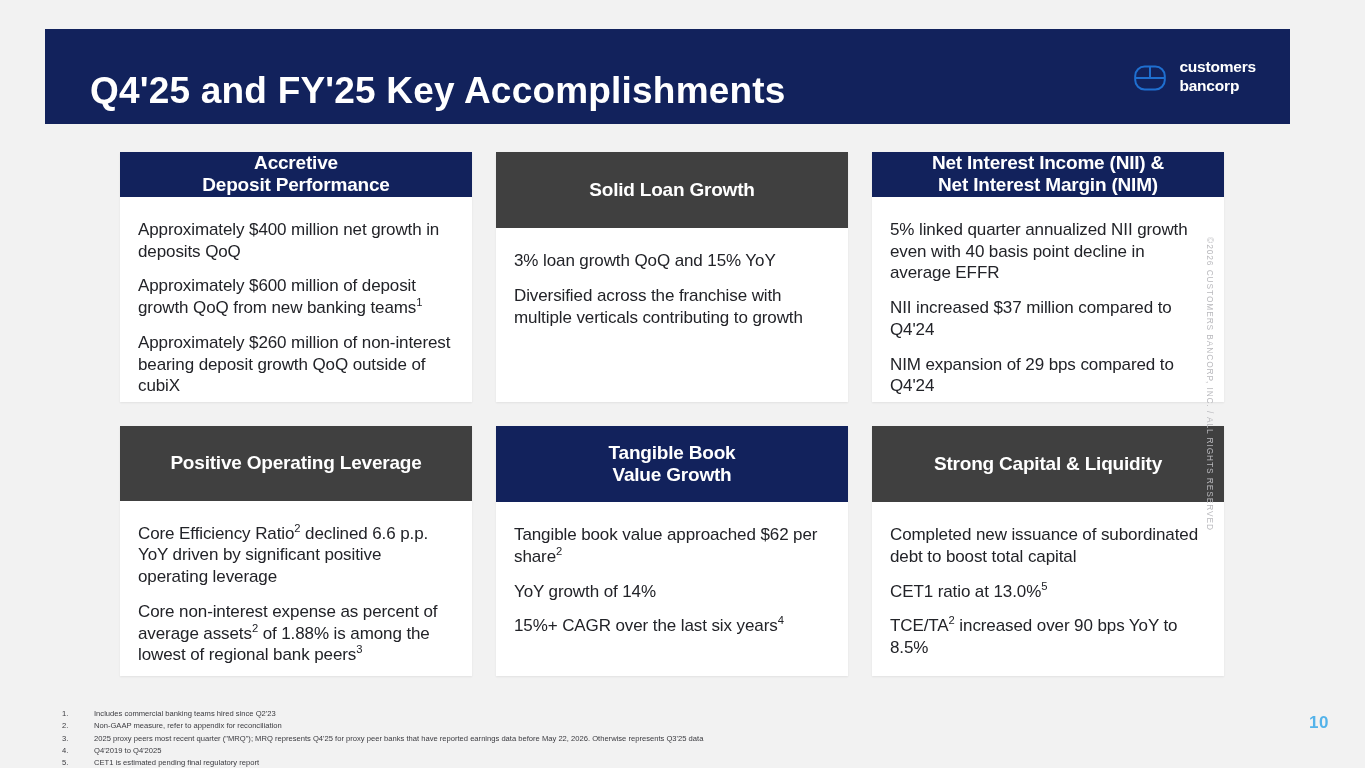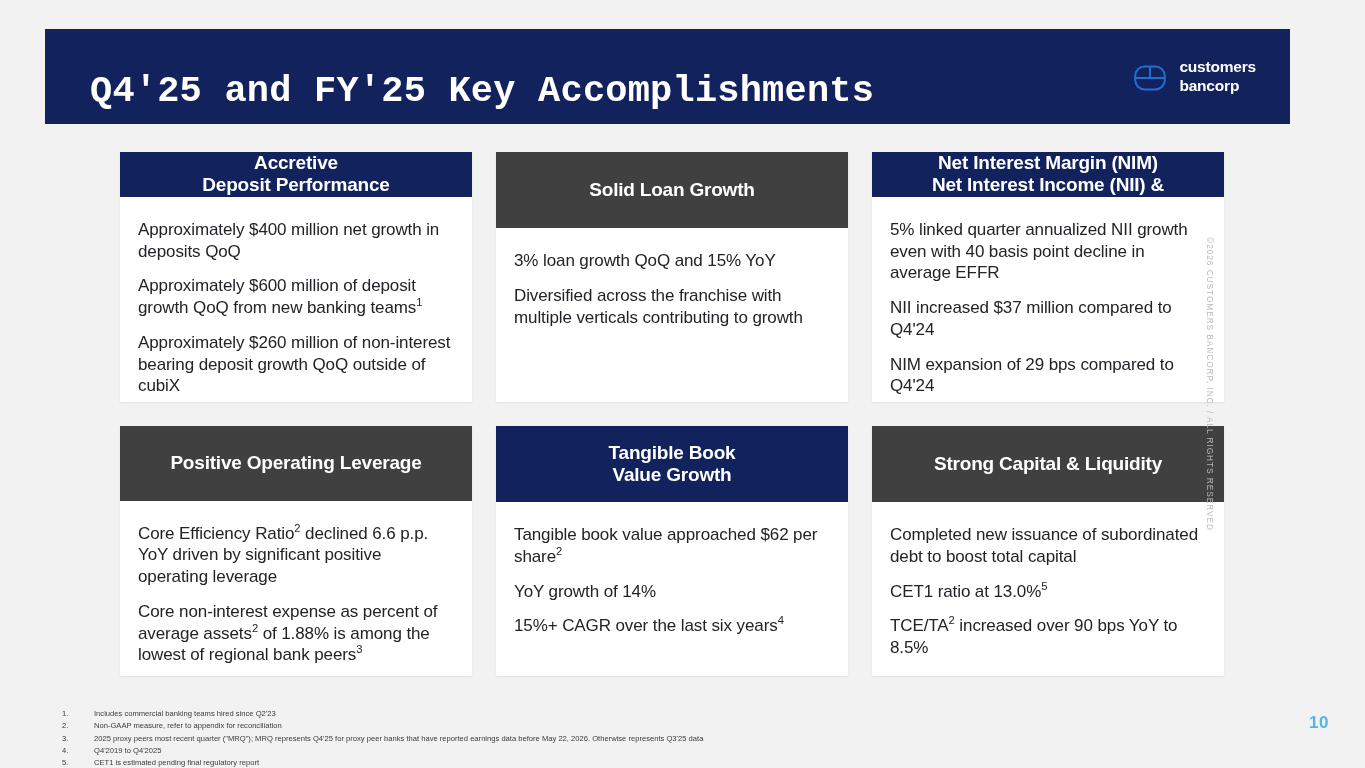--- a/index.html
+++ b/index.html
@@ -15,21 +15,21 @@
   .title-banner {
     position: absolute;
     left: 45px; top: 29px;
     width: 1245px; height: 95px;
     background: #12225c;
     display: flex; align-items: center; justify-content: space-between;
     padding: 0 34px 0 45px;
   }
   .slide-title {
     color: #ffffff;
-    font-family: Liberation Mono, monospace;
+    font-family: Liberation Sans, sans-serif;
     font-weight: bold;
     font-size: 37px;
     letter-spacing: 0.2px;
     white-space: nowrap;
     margin-top: 28px;
   }
   .logo-block { display: flex; align-items: flex-end; gap: 12px; }
   .logo-mark { width: 34px; height: 34px; flex: 0 0 34px; }
   .logo-words {
     color: #ffffff;
@@ -165,22 +165,22 @@
         <span>Solid Loan Growth</span>
       </div>
       <div class="card-body">
         <div class="bullet">3% loan growth QoQ and 15% YoY</div>
         <div class="bullet">Diversified across the franchise with multiple verticals contributing to growth</div>
       </div>
     </div>
 
     <div class="card">
       <div class="card-header navy">
+        <span>Net Interest Income (NII) &amp;</span>
         <span>Net Interest Margin (NIM)</span>
-        <span>Net Interest Income (NII) &amp;</span>
       </div>
       <div class="card-body">
         <div class="bullet">5% linked quarter annualized NII growth even with 40 basis point decline in average EFFR</div>
         <div class="bullet">NII increased $37 million compared to Q4'24</div>
         <div class="bullet">NIM expansion of 29 bps compared to Q4'24</div>
       </div>
     </div>
 
     <div class="card">
       <div class="card-header taupe">

